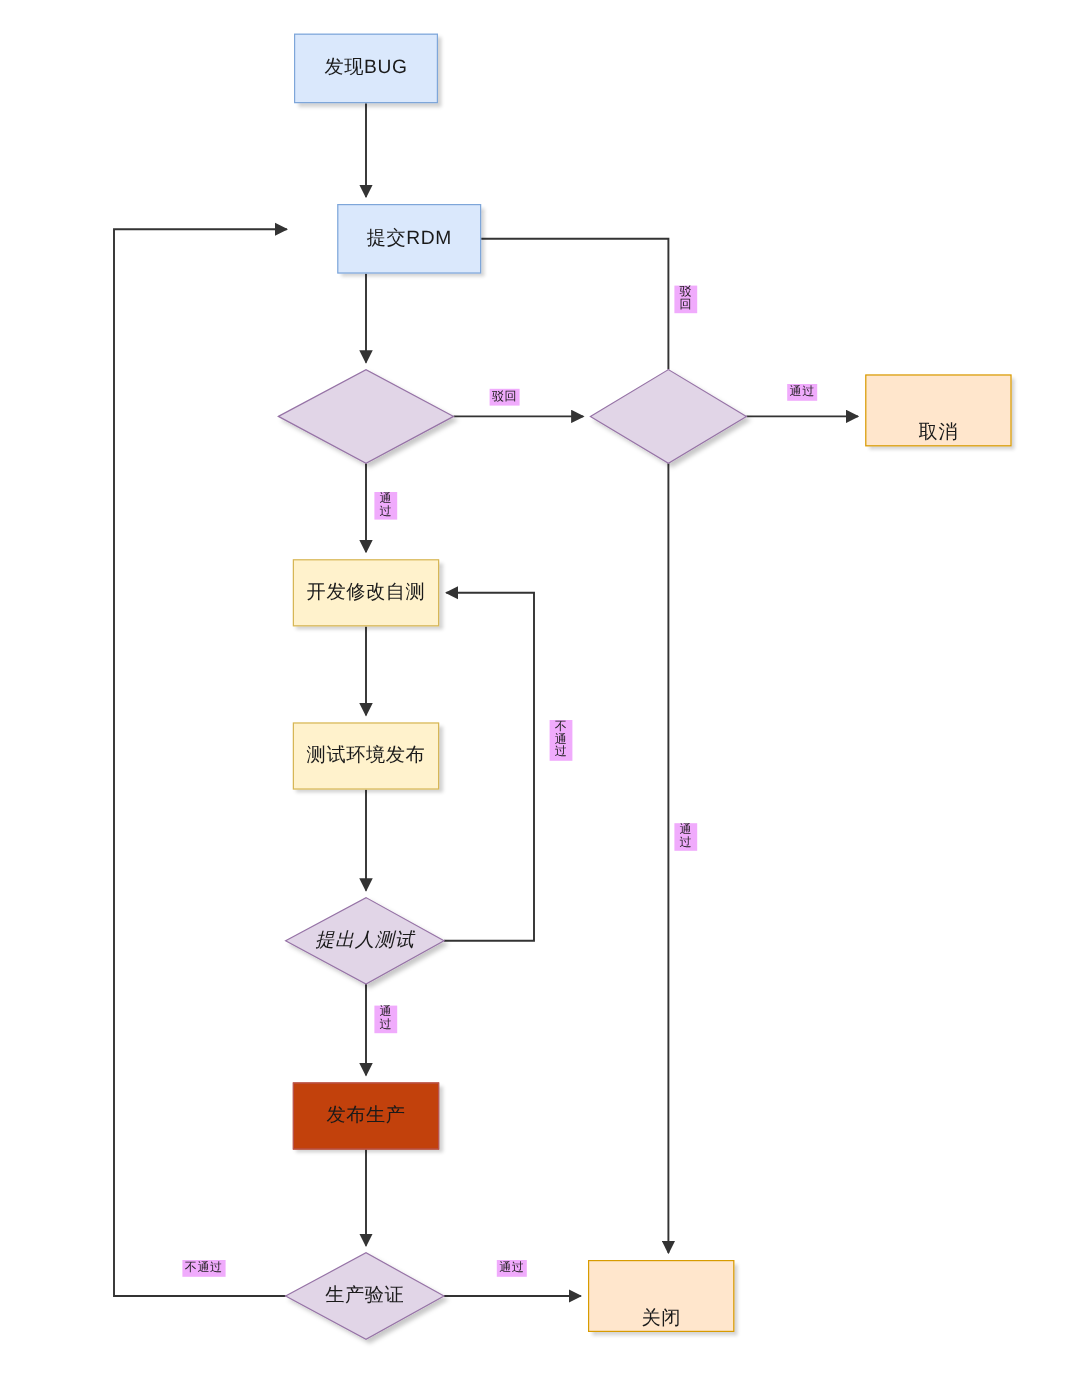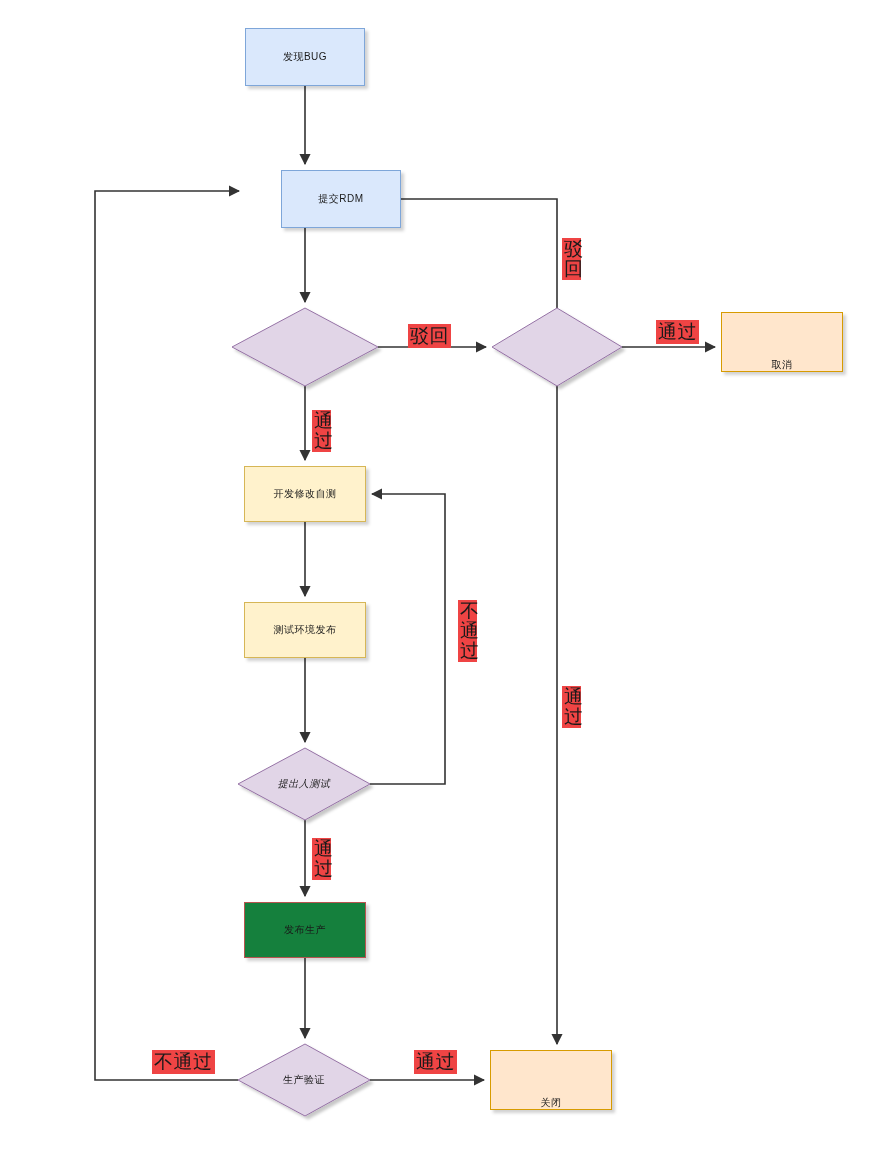--- a/index.html
+++ b/index.html
@@ -24,51 +24,51 @@
     height: 1158px;
     pointer-events: none;
   }
   .node {
     position: absolute;
     box-sizing: border-box;
     display: flex;
     align-items: center;
     justify-content: center;
     text-align: center;
-    font-size: 10px;
+    font-size: 16px;
     color: #1a1a1a;
     line-height: 1.25;
     letter-spacing: 0.5px;
   }
   .rect {
     border-width: 1px;
     border-style: solid;
     box-shadow: 3px 3px 3px rgba(0,0,0,0.18);
   }
   .n-blue   { background: #dae8fc; border-color: #7ea6d9; }
   .n-yellow { background: #fff2cc; border-color: #d6b656; }
   .n-orange { background: #ffe6cc; border-color: #d79b00; align-items: flex-end; }
-  .n-pink   { background: #15803d; border-color: #b85450; }
+  .n-pink   { background: #c2410c; border-color: #b85450; }
 
   .diamond {
     background: transparent;
     border: none;
     box-shadow: none;
   }
   .diamond .dia-label {
     position: relative;
     z-index: 2;
     white-space: nowrap;
   }
 
   .edge-label {
     position: absolute;
-    font-size: 19px;
+    font-size: 10px;
     color: #1a1a1a;
-    background: #ef4444;
+    background: #f0abfc;
     padding: 1px 2px;
     line-height: 1.15;
     letter-spacing: 0.5px;
     white-space: nowrap;
   }
   .edge-label.vertical {
     white-space: normal;
     width: 15px;
     text-align: center;
     line-height: 1.05;

